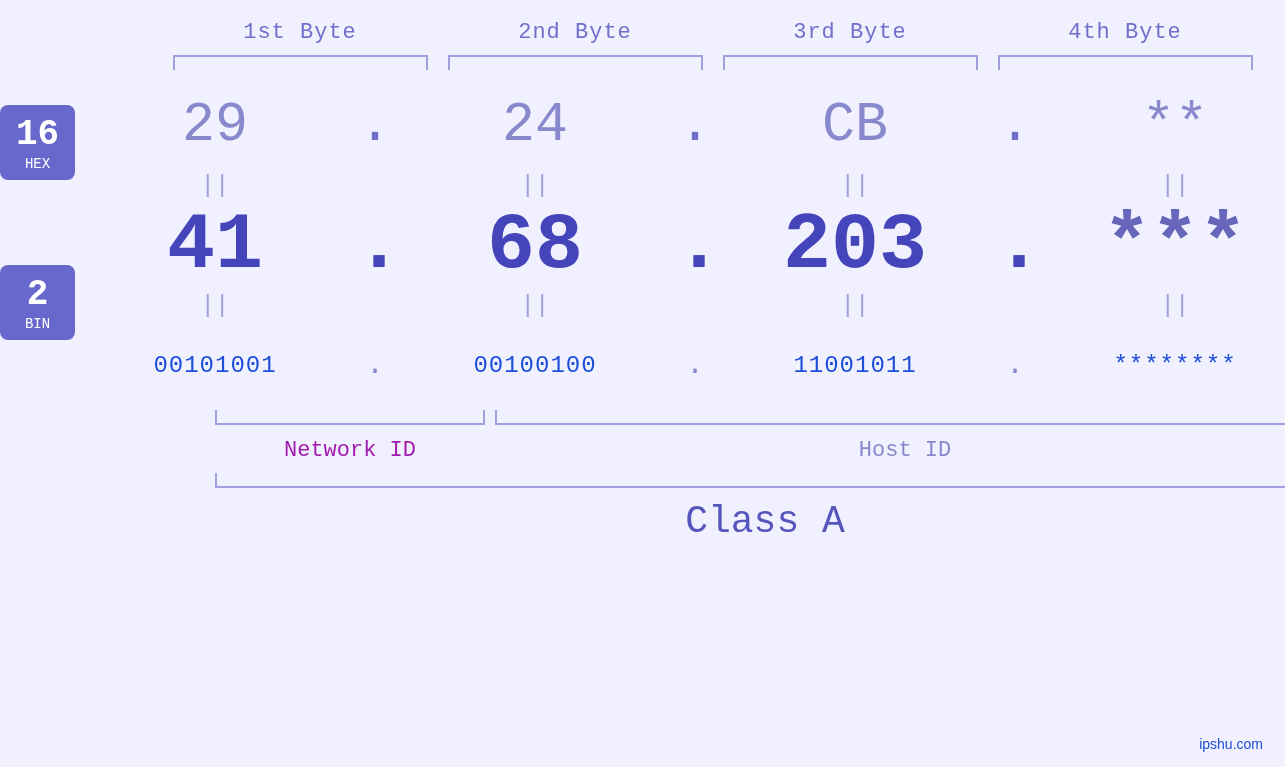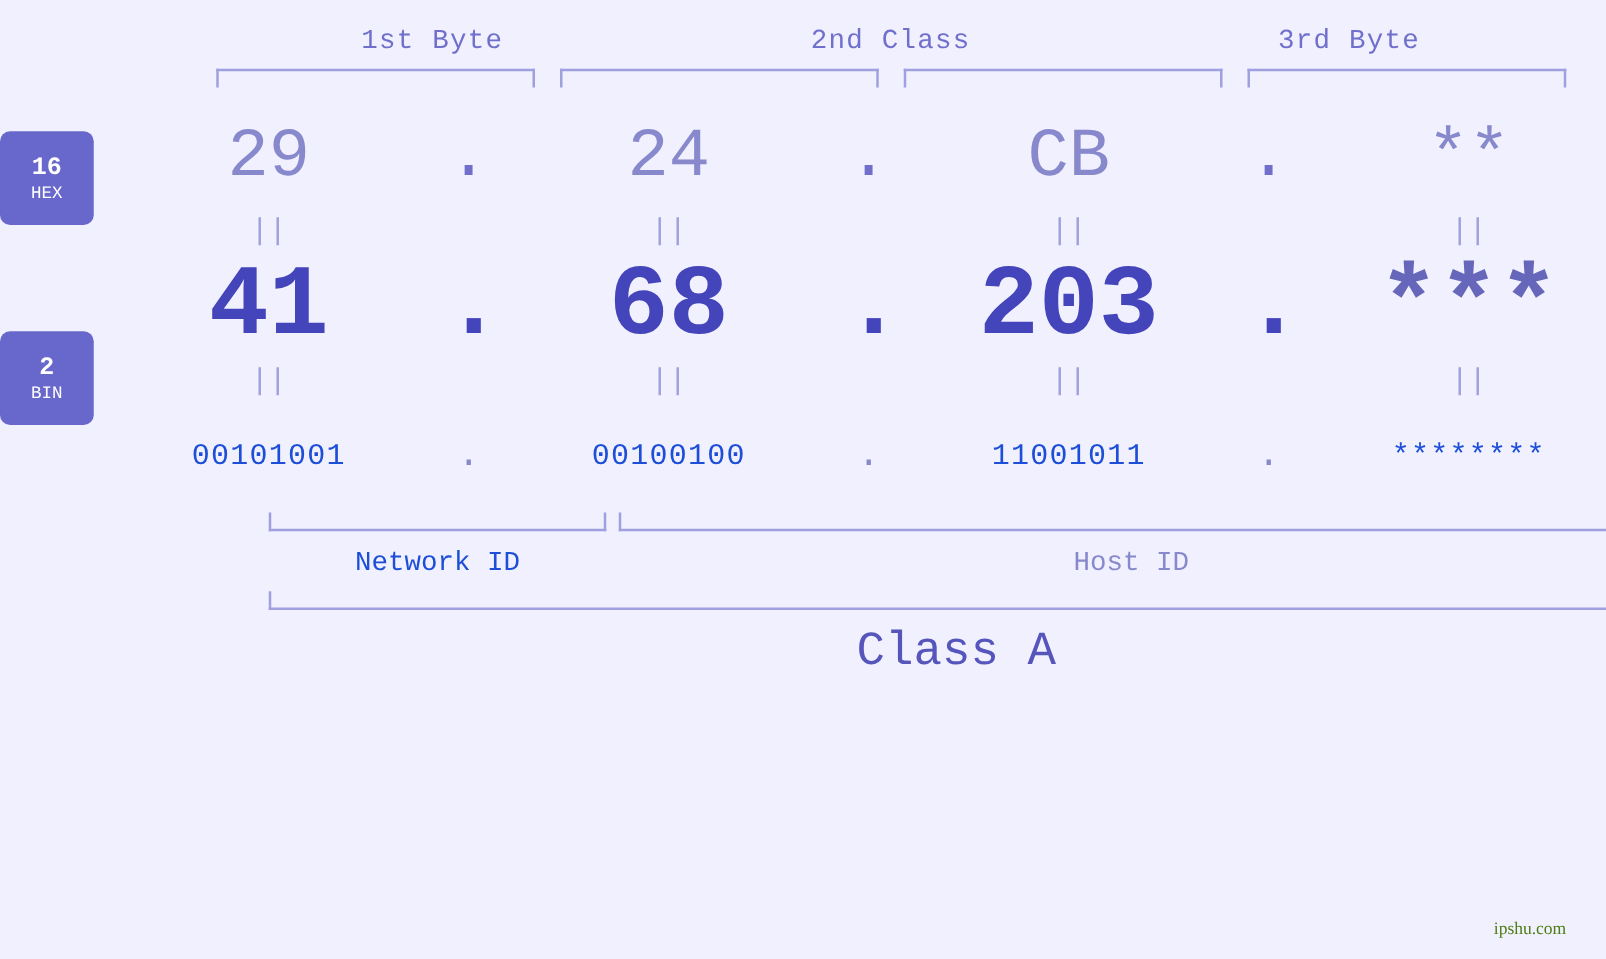--- a/index.html
+++ b/index.html
@@ -84,21 +84,21 @@
       width: 75px;
       height: 75px;
       display: flex;
       flex-direction: column;
       align-items: center;
       justify-content: center;
       font-family: 'Courier New', Courier, monospace;
     }
 
     .base-badge .base-num {
-      font-size: 20px;
+      font-size: 36px;
       font-weight: bold;
       line-height: 1.2;
     }
 
     .base-badge .base-label {
       font-size: 14px;
       font-weight: normal;
     }
 
     
@@ -213,21 +213,21 @@
     }
 
     .bottom-labels {
       display: flex;
       margin-top: 8px;
     }
 
     .network-id-label {
       width: 270px;
       text-align: center;
-      color: #1d4ed8;
+      color: #a21caf;
       font-size: 22px;
       font-family: 'Courier New', Courier, monospace;
       margin-right: 10px;
     }
 
     .host-id-label {
       flex: 1;
       text-align: center;
       color: #8888cc;
       font-size: 22px;
@@ -253,40 +253,41 @@
       color: #5555bb;
       font-size: 38px;
       font-family: 'Courier New', Courier, monospace;
       margin-top: 12px;
     }
 
     
     .footer {
       position: absolute;
       bottom: 15px;
-      right: 32px;
-      color: #4d7c0f;
+      right: 22px;
+      color: #1d4ed8;
       font-size: 14px;
-      font-family: Liberation Serif, serif;
+      font-family: Liberation Sans, sans-serif;
     }
 
     
     .asterisk {
       color: #8888cc;
     }
   </style>
 </head>
 <body>
 
 <div class="container">
 
   <div class="byte-headers">
     <div class="byte-header">1st Byte</div>
-    <div class="byte-header">2nd Class</div>
+    <div class="byte-header">2nd Byte</div>
     <div class="byte-header">3rd Byte</div>
+    <div class="byte-header">4th Byte</div>
   </div>
 
   <div class="bracket-row">
     <div class="bracket"></div>
     <div class="bracket"></div>
     <div class="bracket"></div>
     <div class="bracket"></div>
   </div>
 
   <div class="main-content">

